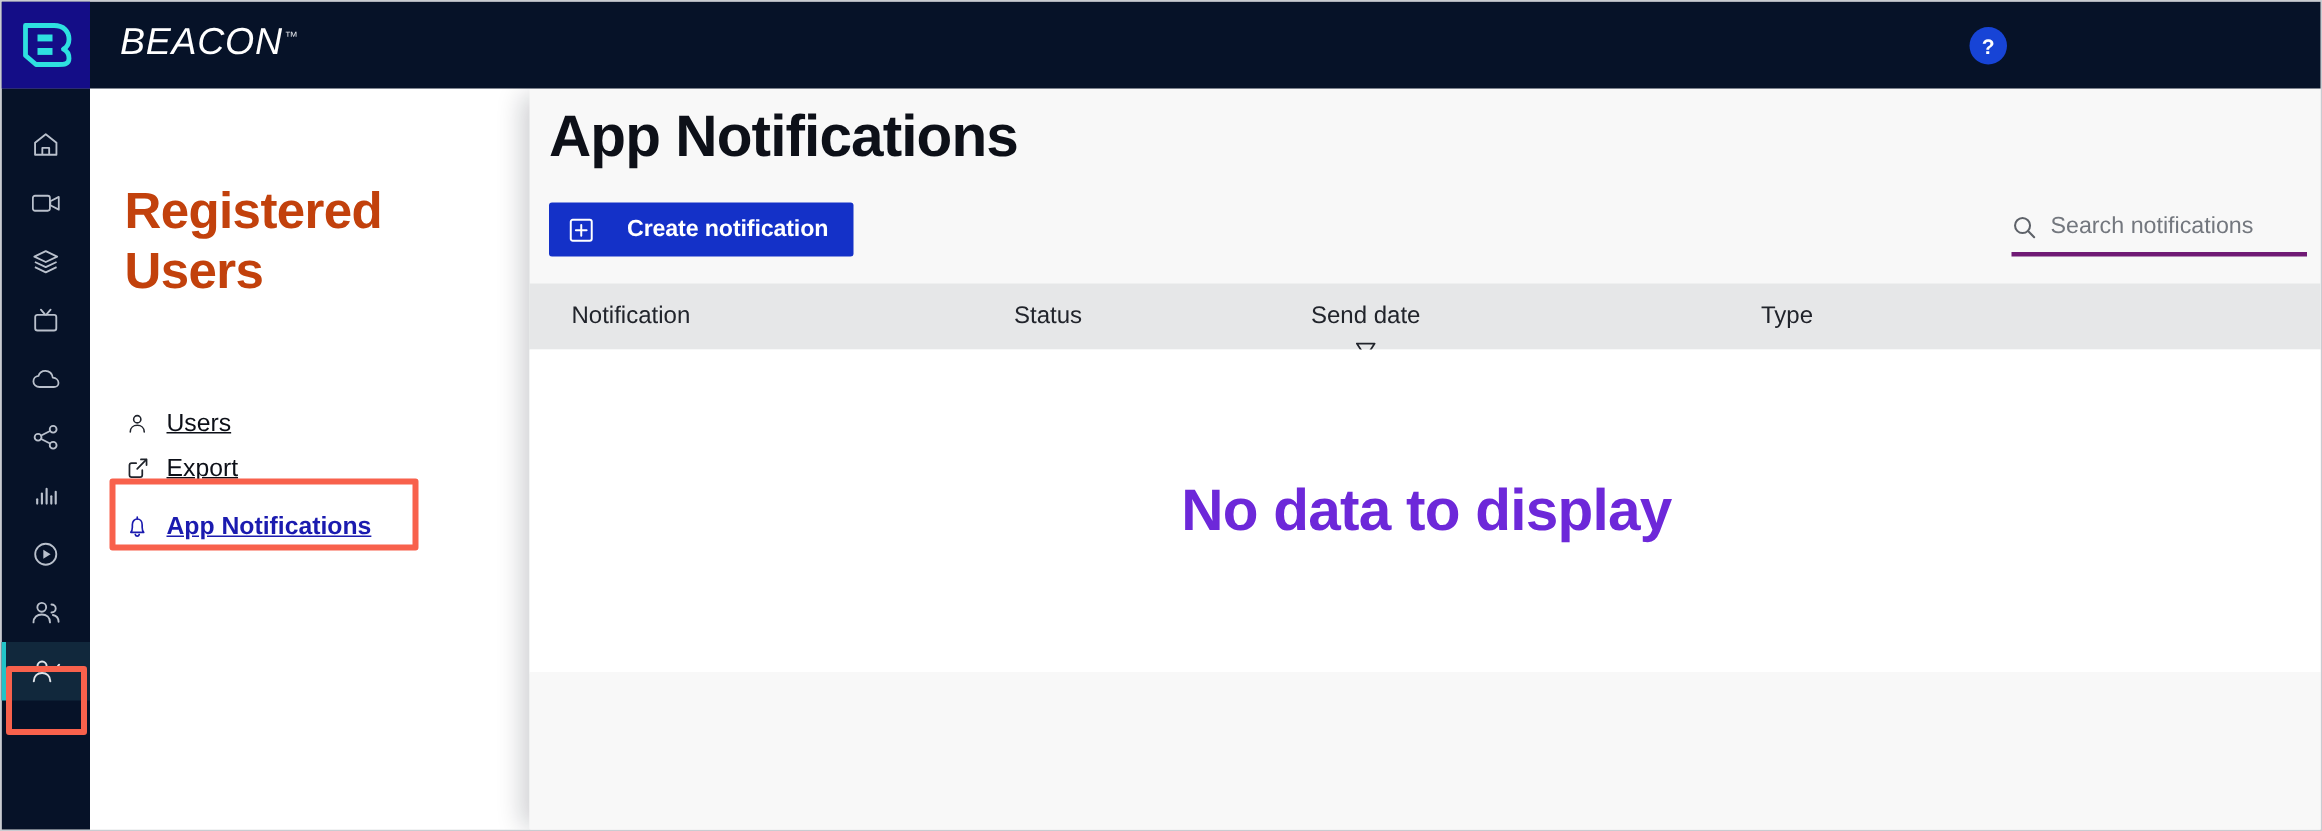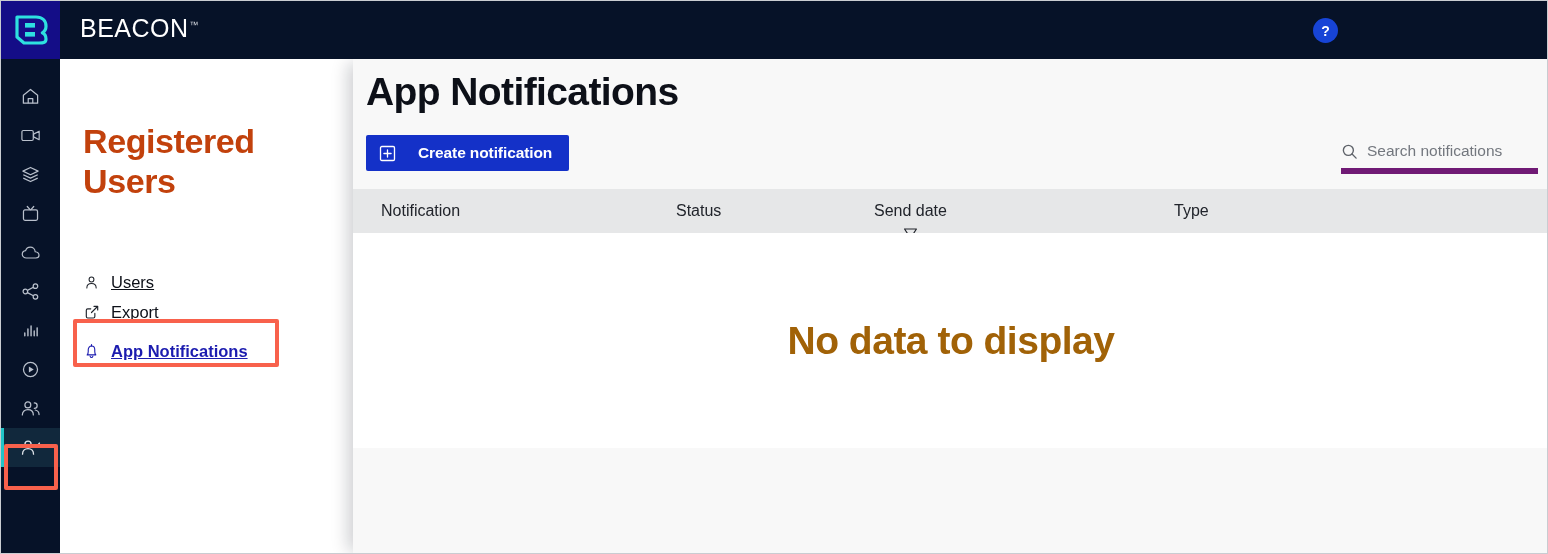--- a/index.html
+++ b/index.html
@@ -41,20 +41,21 @@
   }
   .logo-mark { width: 34px; height: 32px; display:block; }
   .brand-name {
     position: absolute;
     left: 79px; top: 13px;
     color: #ffffff;
     font-size: 25px;
     letter-spacing: 0.5px;
     font-weight: 400;
     font-family: "Liberation Sans", sans-serif;
+    font-style: italic;
   }
   .brand-tm {
     font-size: 9px;
     vertical-align: super;
     margin-left: 1px;
     color: #d8dce2;
   }
   .help-btn {
     position: absolute;
     right: 211px;
@@ -227,21 +228,21 @@
     letter-spacing: -0.1px;
   }
   .create-btn svg { display: block; }
 
   .search-wrap {
     position: absolute;
     right: 11px;
     top: 75px;
     width: 197px;
     height: 34px;
-    border-bottom: 6px solid #701a75;
+    border-bottom: 3px solid #701a75;
     display: flex;
     align-items: center;
     gap: 9px;
   }
   .search-wrap svg { display: block; flex: 0 0 auto; }
   .search-input {
     border: none;
     outline: none;
     background: transparent;
     font-size: 15.5px;
@@ -287,21 +288,21 @@
   }
   .nodata {
     position: absolute;
     left: 0; top: 0;
     width: 1196px; height: 215px;
     display: flex;
     align-items: center;
     justify-content: center;
     font-size: 39px;
     font-weight: bold;
-    color: #a16207;
+    color: #6d28d9;
     letter-spacing: -0.5px;
   }
   .table-footer {
     position: absolute;
     left: 0;
     top: 389px;
     width: 1196px;
     height: 107px;
     background: #f8f8f8;
   }

